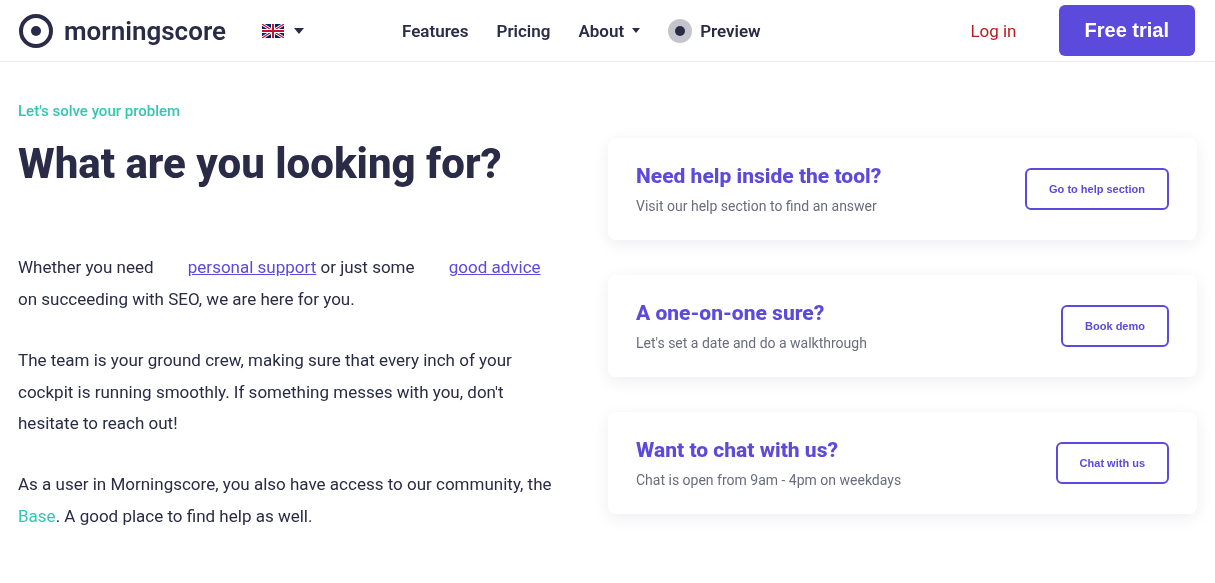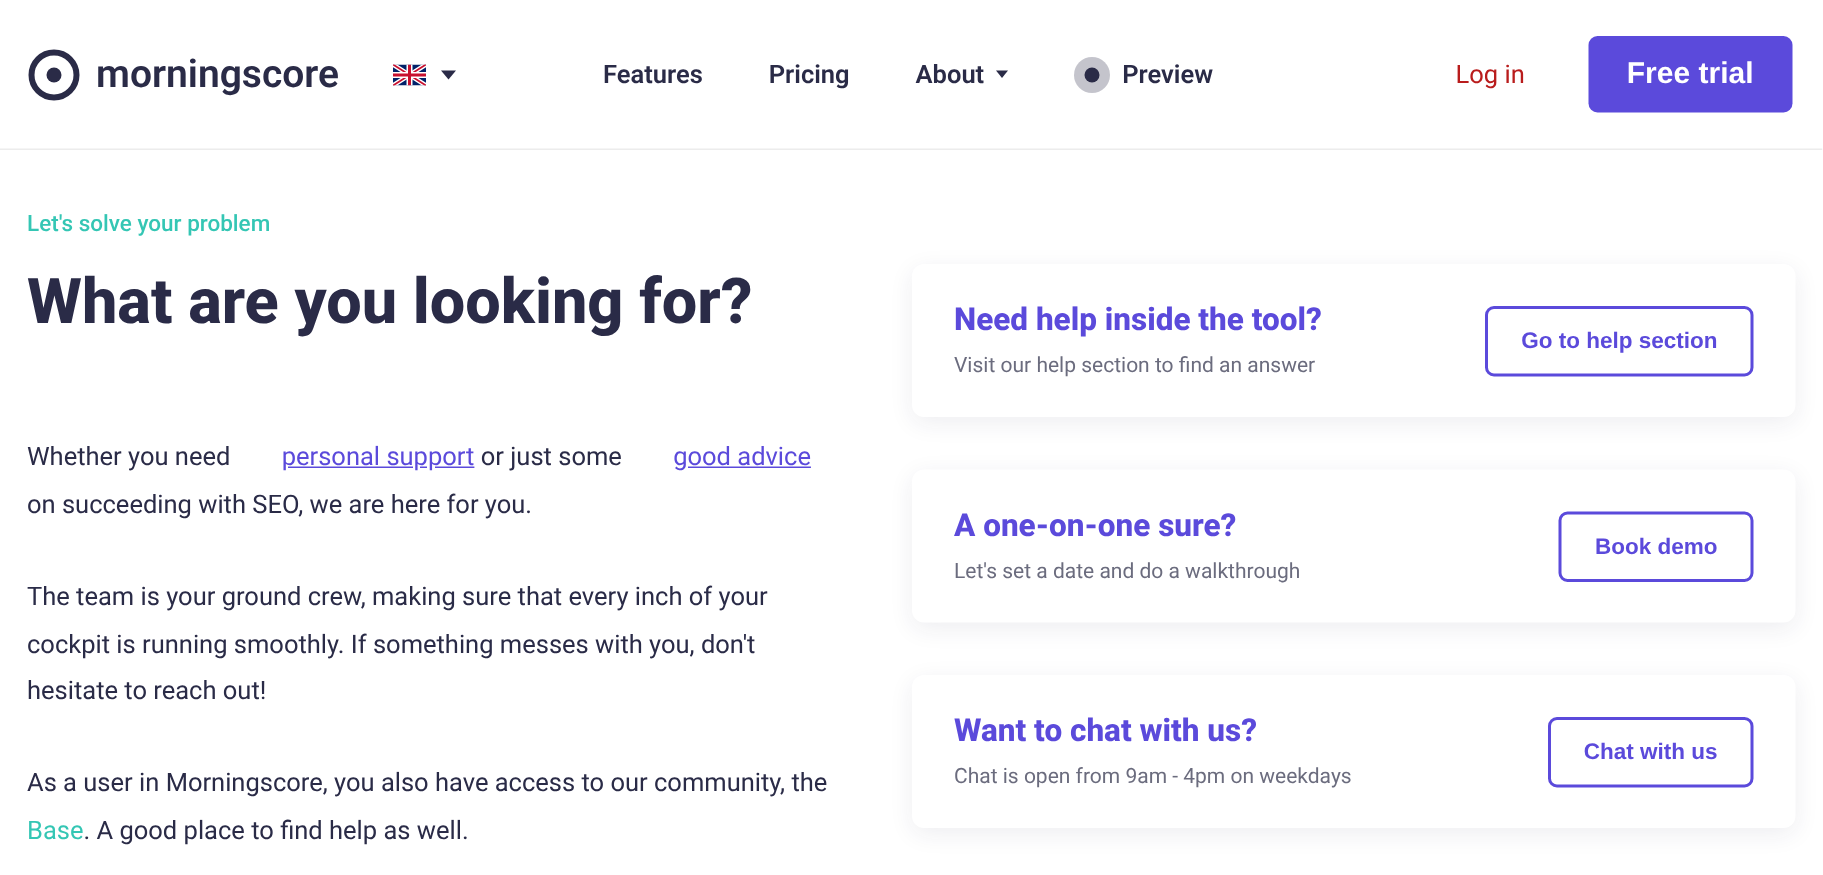--- a/index.html
+++ b/index.html
@@ -6,21 +6,21 @@
   body {
     font-family: -apple-system, BlinkMacSystemFont, "Segoe UI", Roboto, Helvetica, Arial, sans-serif;
     background: #fff;
     color: #2a2b47;
     width: 1215px;
   }
   header {
     display: flex;
     align-items: center;
     padding: 0 20px 0 18px;
-    height: 100px;
+    height: 62px;
     border-bottom: 1px solid #ececec;
   }
   .logo {
     display: flex;
     align-items: center;
     gap: 10px;
     font-size: 26px;
     font-weight: 600;
     color: #2a2b47;
     cursor: pointer;
@@ -36,21 +36,21 @@
   .flag { width: 22px; height: 14px; }
   .caret {
     width: 0; height: 0;
     border-left: 5px solid transparent;
     border-right: 5px solid transparent;
     border-top: 6px solid #2a2b47;
   }
   nav.main {
     display: flex;
     align-items: center;
-    gap: 44px;
+    gap: 28px;
     margin-left: 98px;
   }
   nav.main a {
     font-size: 17px;
     font-weight: 600;
     color: #2a2b47;
     text-decoration: none;
     display: flex;
     align-items: center;
     gap: 8px;
@@ -151,21 +151,21 @@
     margin-bottom: 10px;
   }
   .card-text p {
     font-size: 14px;
     color: #6b6c7e;
   }
   .card-btn {
     border: 2px solid #5b4adb;
     color: #5b4adb;
     background: transparent;
-    font-size: 15px;
+    font-size: 11px;
     font-weight: 700;
     padding: 13px 22px;
     border-radius: 6px;
     cursor: pointer;
     white-space: nowrap;
   }
 </style>
 </head>
 <body>
 

